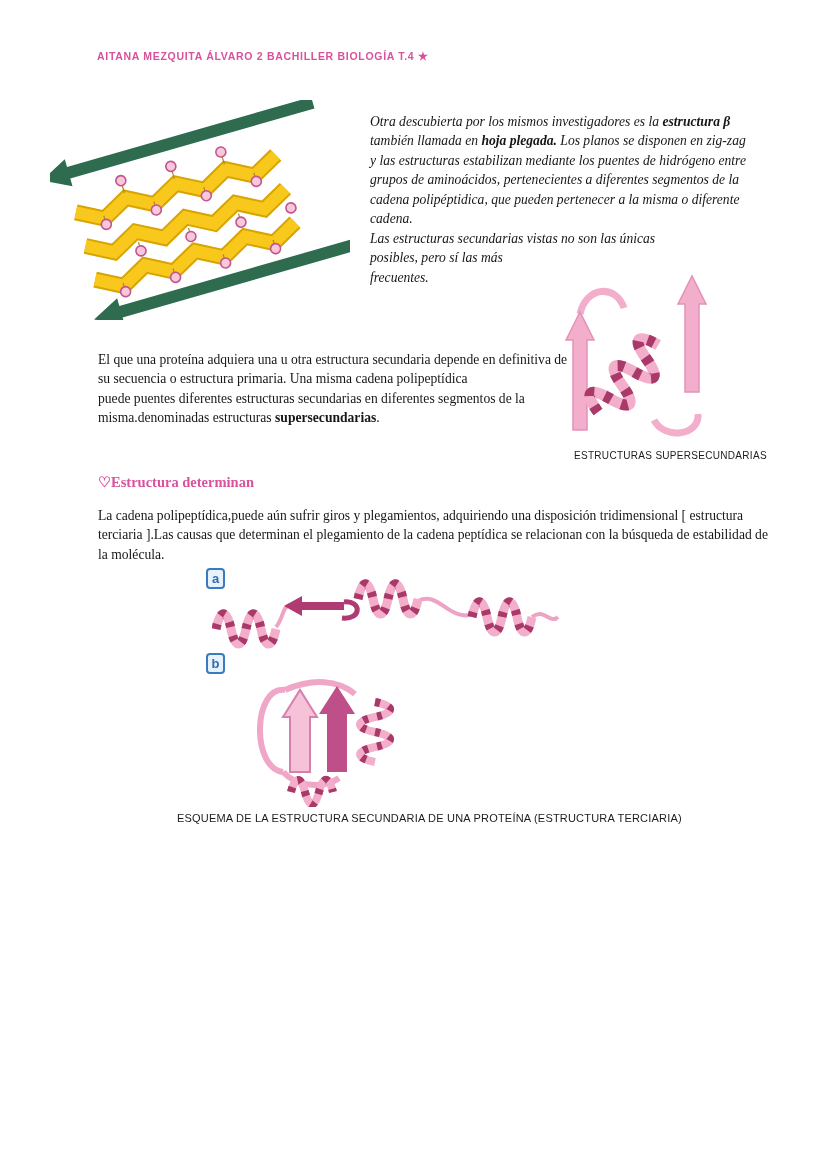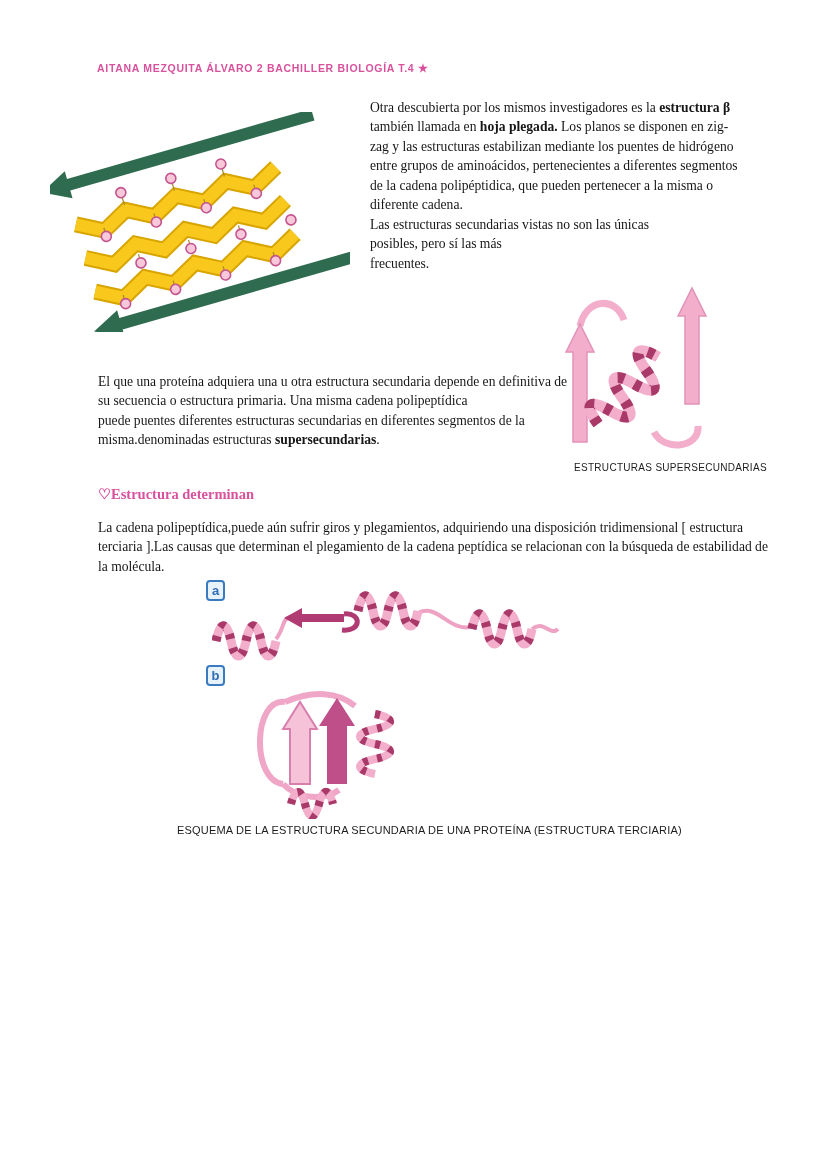--- a/index.html
+++ b/index.html
@@ -1,38 +1,38 @@
 <!DOCTYPE html>
 <html><head>
 <meta charset="utf-8">
 <style>
   * { margin:0; padding:0; box-sizing:border-box; }
   html,body { background:#ffffff; }
   .page {
     position:relative; width:828px; height:1064px; background:#ffffff;
     font-family:"Liberation Serif", serif; color:#161616; overflow:hidden;
-    margin:12px auto;
+    margin:0 auto;
   }
   .header {
     position:absolute; left:97px; top:50px;
     font-family:"Liberation Sans", sans-serif; font-weight:700;
     font-size:10.5px; letter-spacing:0.7px; color:#d9519d; white-space:nowrap;
   }
   .header .star { font-size:11px; }
   .body-text { font-size:13.6px; line-height:1.43; }
   .b { font-weight:bold; }
   .beta-illus { position:absolute; left:50px; top:100px; width:300px; height:220px; }
-  .beta-text { position:absolute; left:370px; top:86px; width:376px; }
+  .beta-text { position:absolute; left:370px; top:112px; width:376px;font-style:italic; }
   .ss-illus { position:absolute; left:560px; top:262px; width:175px; height:185px; }
   .ss-caption {
     position:absolute; left:574px; top:450px;
     font-family:"Liberation Sans", sans-serif; font-size:10px; letter-spacing:0.3px; color:#1c1c1c;
     white-space:nowrap;
   }
-  .mid-text { position:absolute; left:98px; top:360px; width:482px; }
+  .mid-text { position:absolute; left:98px; top:350px; width:482px; }
   .tertiary-heading {
     position:absolute; left:98px; top:474px;
     font-size:14.5px; font-weight:700; color:#d9519d;
   }
   .tertiary-text { position:absolute; left:98px; top:506px; width:676px; }
   .blue-label {
     position:absolute; width:19px; height:21px;
     border:2px solid #3a7bbf; border-radius:4px; background:#e8f2fb;
     color:#2f6db5; font-family:"Liberation Sans", sans-serif; font-weight:700; font-size:13px;
     display:flex; align-items:center; justify-content:center;

